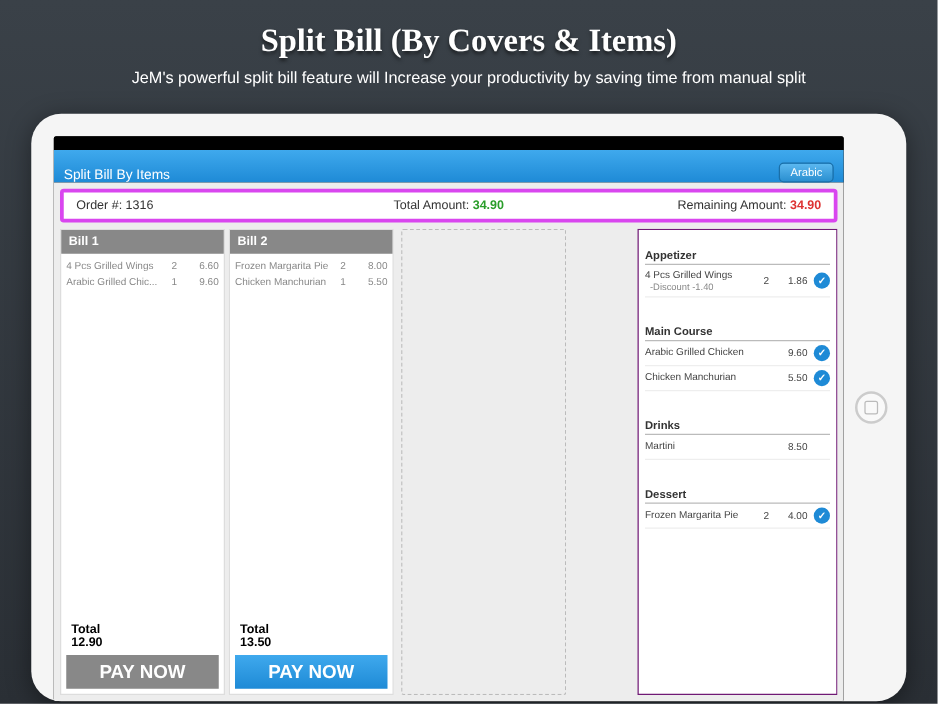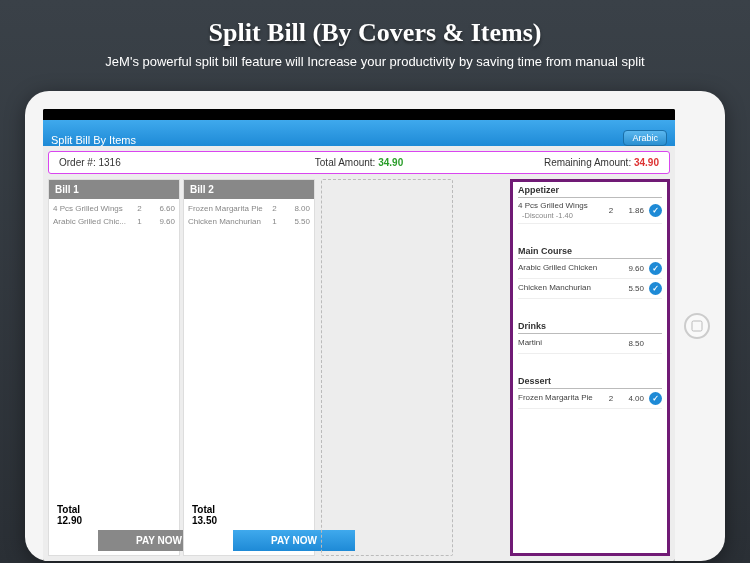--- a/index.html
+++ b/index.html
@@ -14,46 +14,46 @@
     
     .screen { width: 100%; height: 100%; background: #000; border-radius: 2px; overflow: hidden; position: relative; }
     .status-bar { height: 11px; background: #000; }
     
     .app-header { height: 26px; background: linear-gradient(to bottom, #3fa9ed 0%, #1e8ad6 100%); display: flex; align-items: flex-end; justify-content: space-between; padding: 0 8px; }
     .app-title { color: #fff; font-size: 11px; font-weight: 500; }
     .close-btn { background: linear-gradient(to bottom, #5cb8f0, #2a8fd0); color: #fff; border: 1px solid #1a6fa8; border-radius: 4px; font-size: 9px; padding: 2px 8px; cursor: pointer; }
     
     .app-body { background: #ededed; height: calc(100% - 37px); padding: 5px; display: flex; flex-direction: column; }
     
-    .summary-bar { background: #fff; border: 1px solid #d946ef; border-radius: 3px; padding: 5px 10px; display: flex; align-items: center; font-size: 10px; margin-bottom: 5px; }
+    .summary-bar { background: #fff; border: 3px solid #d946ef; border-radius: 3px; padding: 5px 10px; display: flex; align-items: center; font-size: 10px; margin-bottom: 5px; }
     .summary-bar .order { flex: 1; color: #333; }
     .summary-bar .total-block { flex: 1; text-align: center; }
     .summary-bar .remaining-block { flex: 1; text-align: right; }
     .summary-bar .label { color: #333; }
     .summary-bar .green { color: #2a9d2a; font-weight: bold; }
     .summary-bar .red { color: #d33; font-weight: bold; }
     
     .main-area { display: flex; flex: 1; gap: 16px; overflow: hidden; }
     .bills-area { display: flex; flex: 1; gap: 3px; }
     
     .bill-col { width: 132px; background: #fff; display: flex; flex-direction: column; border: 1px solid #ddd; }
     .bill-header { background: #888; color: #fff; font-size: 10px; font-weight: bold; padding: 4px 6px; }
     .bill-items { flex: 1; padding: 3px 4px; }
     .bill-item-row { display: flex; font-size: 8px; color: #888; padding: 2px 0; }
     .bill-item-row .name { flex: 1; overflow: hidden; white-space: nowrap; text-overflow: ellipsis; }
     .bill-item-row .qty { width: 15px; text-align: center; }
     .bill-item-row .price { width: 28px; text-align: right; }
     .bill-footer { padding: 4px; }
     .bill-total-row { display: flex; font-size: 10px; font-weight: bold; padding: 2px 4px 4px; flex-direction: column; }
-    .pay-btn { width: 100%; background: #888; color: #fff; border: none; font-size: 10px; font-weight: bold; padding: 5px 14px; cursor: pointer; margin-left: 45px; }
+    .pay-btn { width: 100%; background: #888; color: #fff; border: none; font-size: 15px; font-weight: bold; padding: 5px 14px; cursor: pointer; }
     .pay-btn.active { background: linear-gradient(to bottom, #3fa9ed, #1e8ad6); }
     
     .placeholder-col { width: 132px; border: 1.5px dashed #bbb; border-radius: 2px; margin-left: 3px; }
     
-    .items-panel { width: 160px; background: #fff; border: 3px solid #701a75; margin-left: auto; padding: 0 5px; overflow-y: auto; }
+    .items-panel { width: 160px; background: #fff; border: 1px solid #701a75; margin-left: auto; padding: 12px 5px; overflow-y: auto; }
     .cat-header { font-size: 9px; font-weight: bold; color: #333; border-bottom: 1px solid #bbb; padding: 3px 0 2px; margin-top: 19px; }
     .cat-header:first-child { margin-top: 0; }
     .item-row { display: flex; align-items: center; font-size: 8px; color: #444; padding: 3px 0; border-bottom: 1px solid #eee; }
     .item-row .iname { flex: 1; line-height: 1.2; }
     .item-row .iqty { width: 14px; text-align: center; }
     .item-row .iprice { width: 28px; text-align: right; padding-right: 2px; }
     .item-row .check { width: 13px; height: 13px; margin-left: 3px; flex-shrink: 0; }
     .check-icon { width: 13px; height: 13px; background: #1e8ad6; border-radius: 50%; display: inline-flex; align-items: center; justify-content: center; }
     .check-icon::after { content: '✓'; color: #fff; font-size: 8px; font-weight: bold; }
     .sub-line { font-size: 7.5px; color: #888; padding-left: 4px; }

